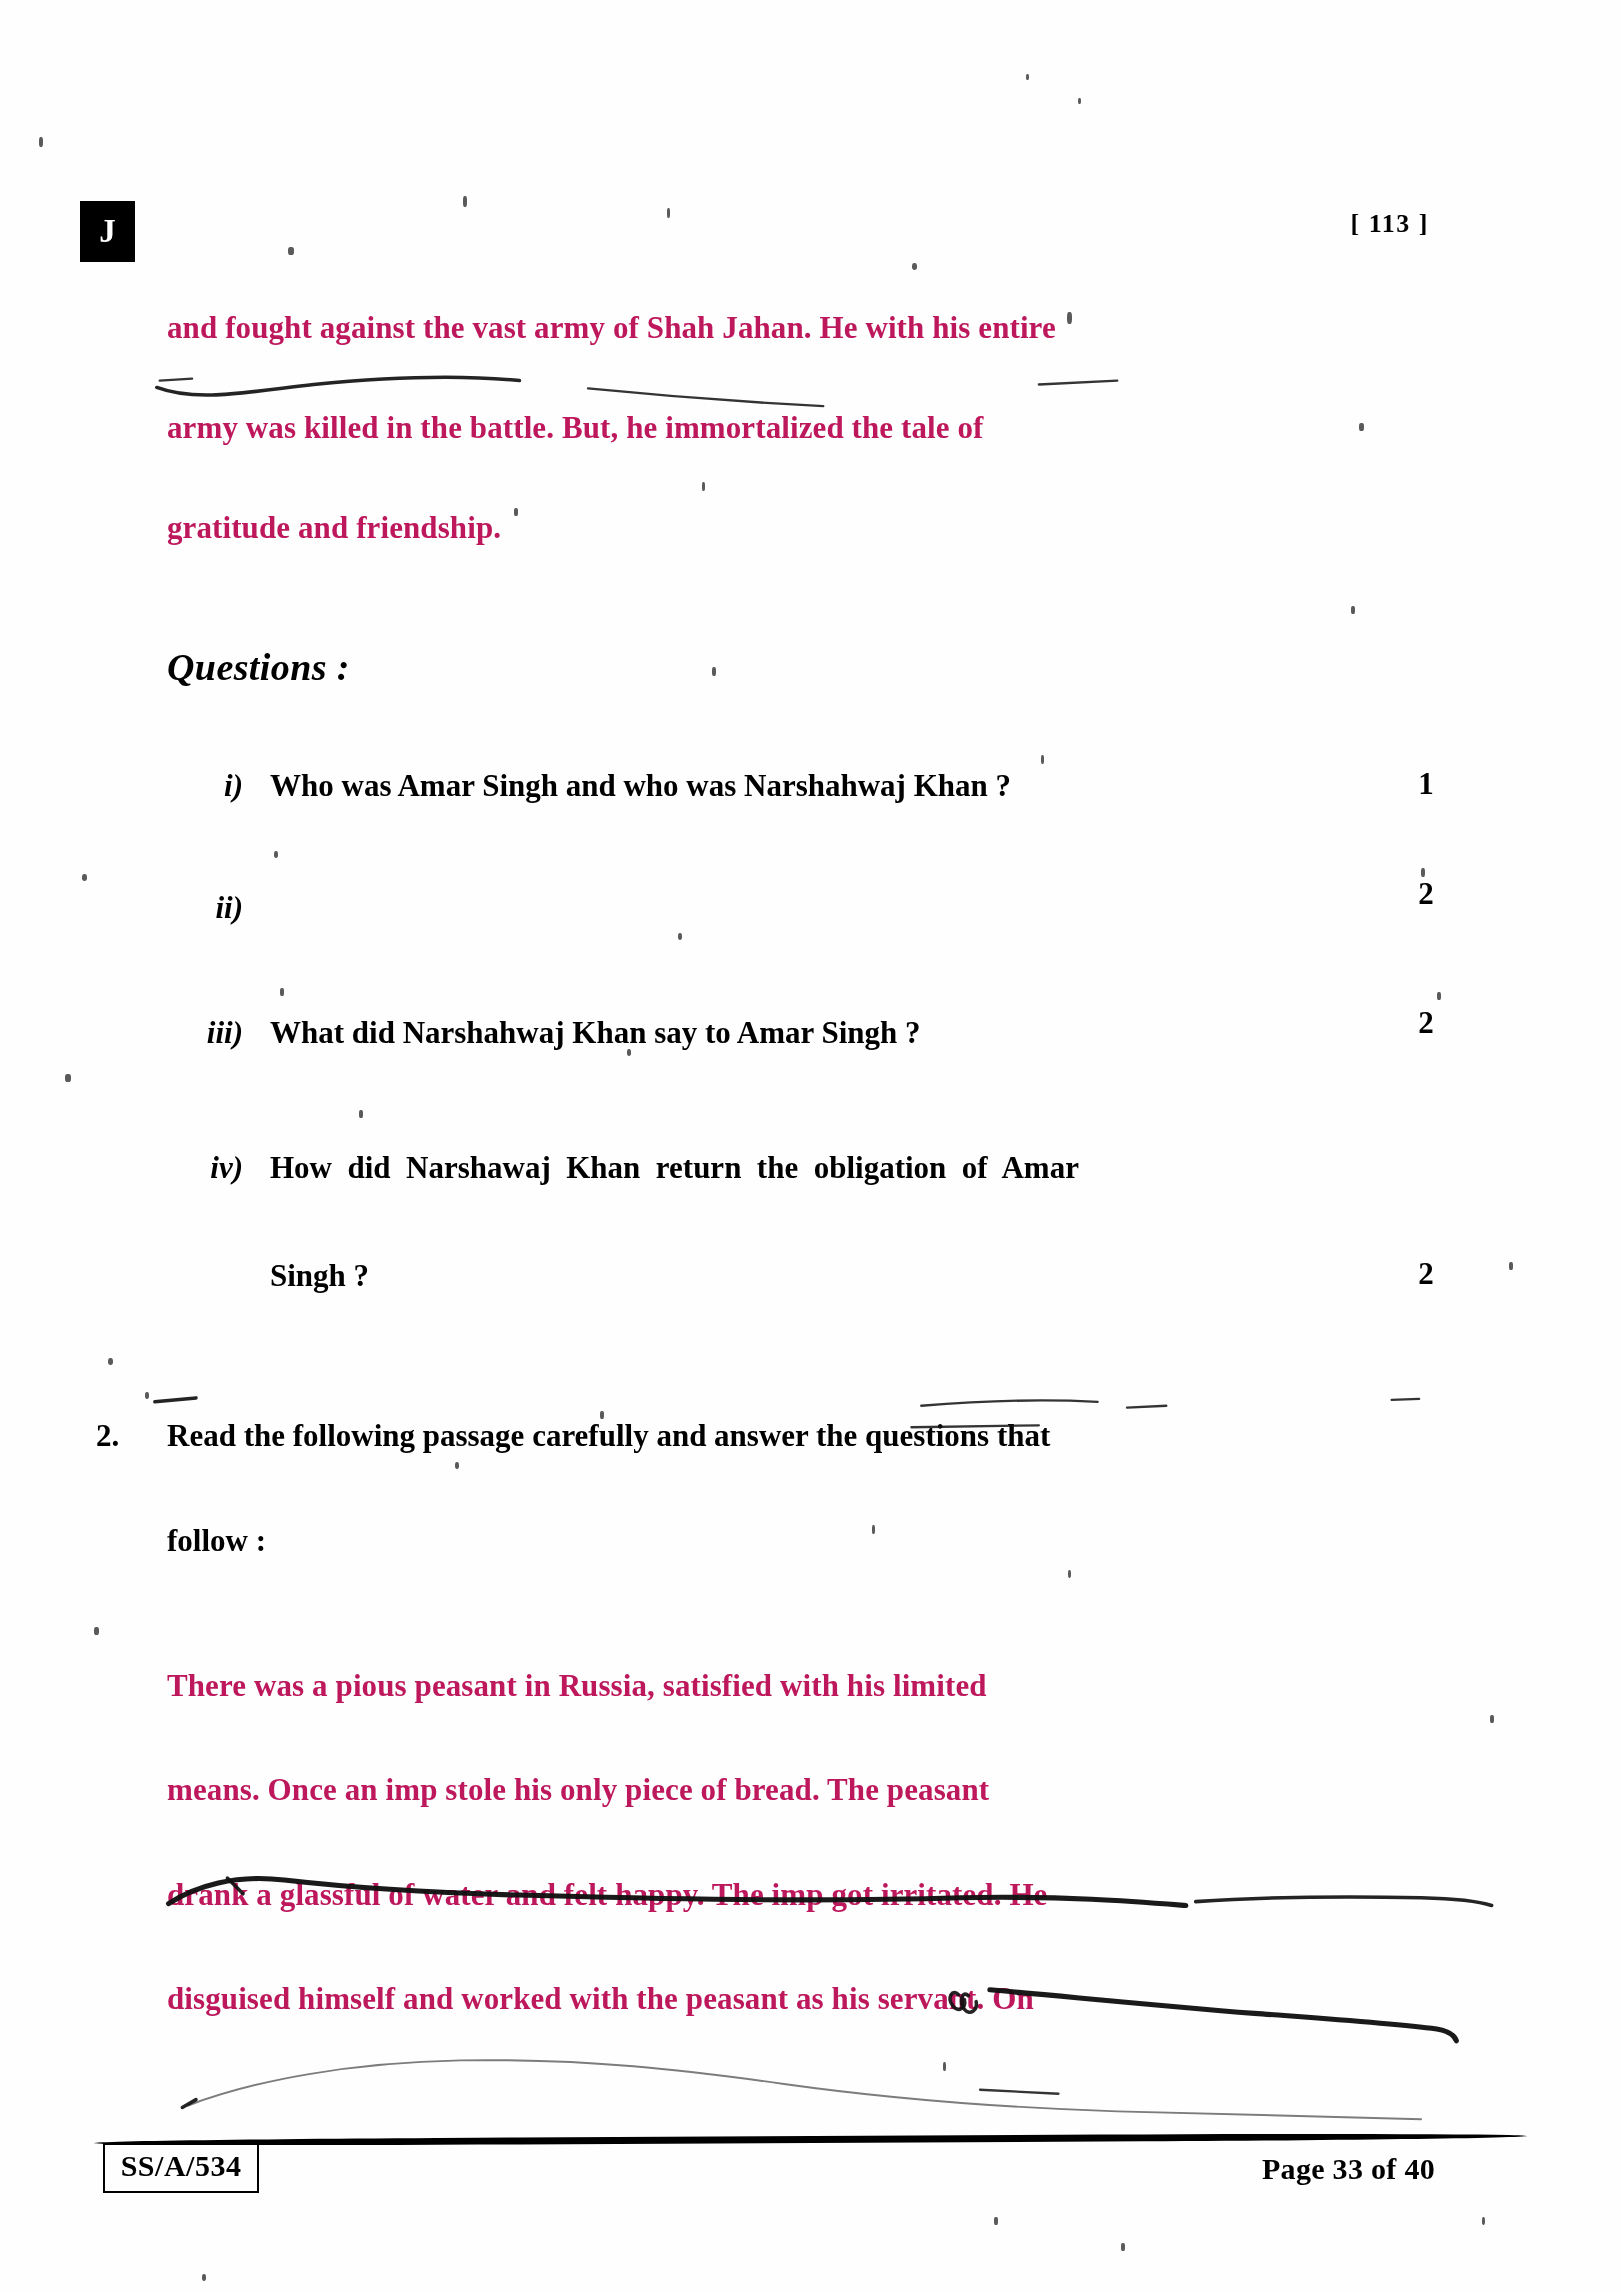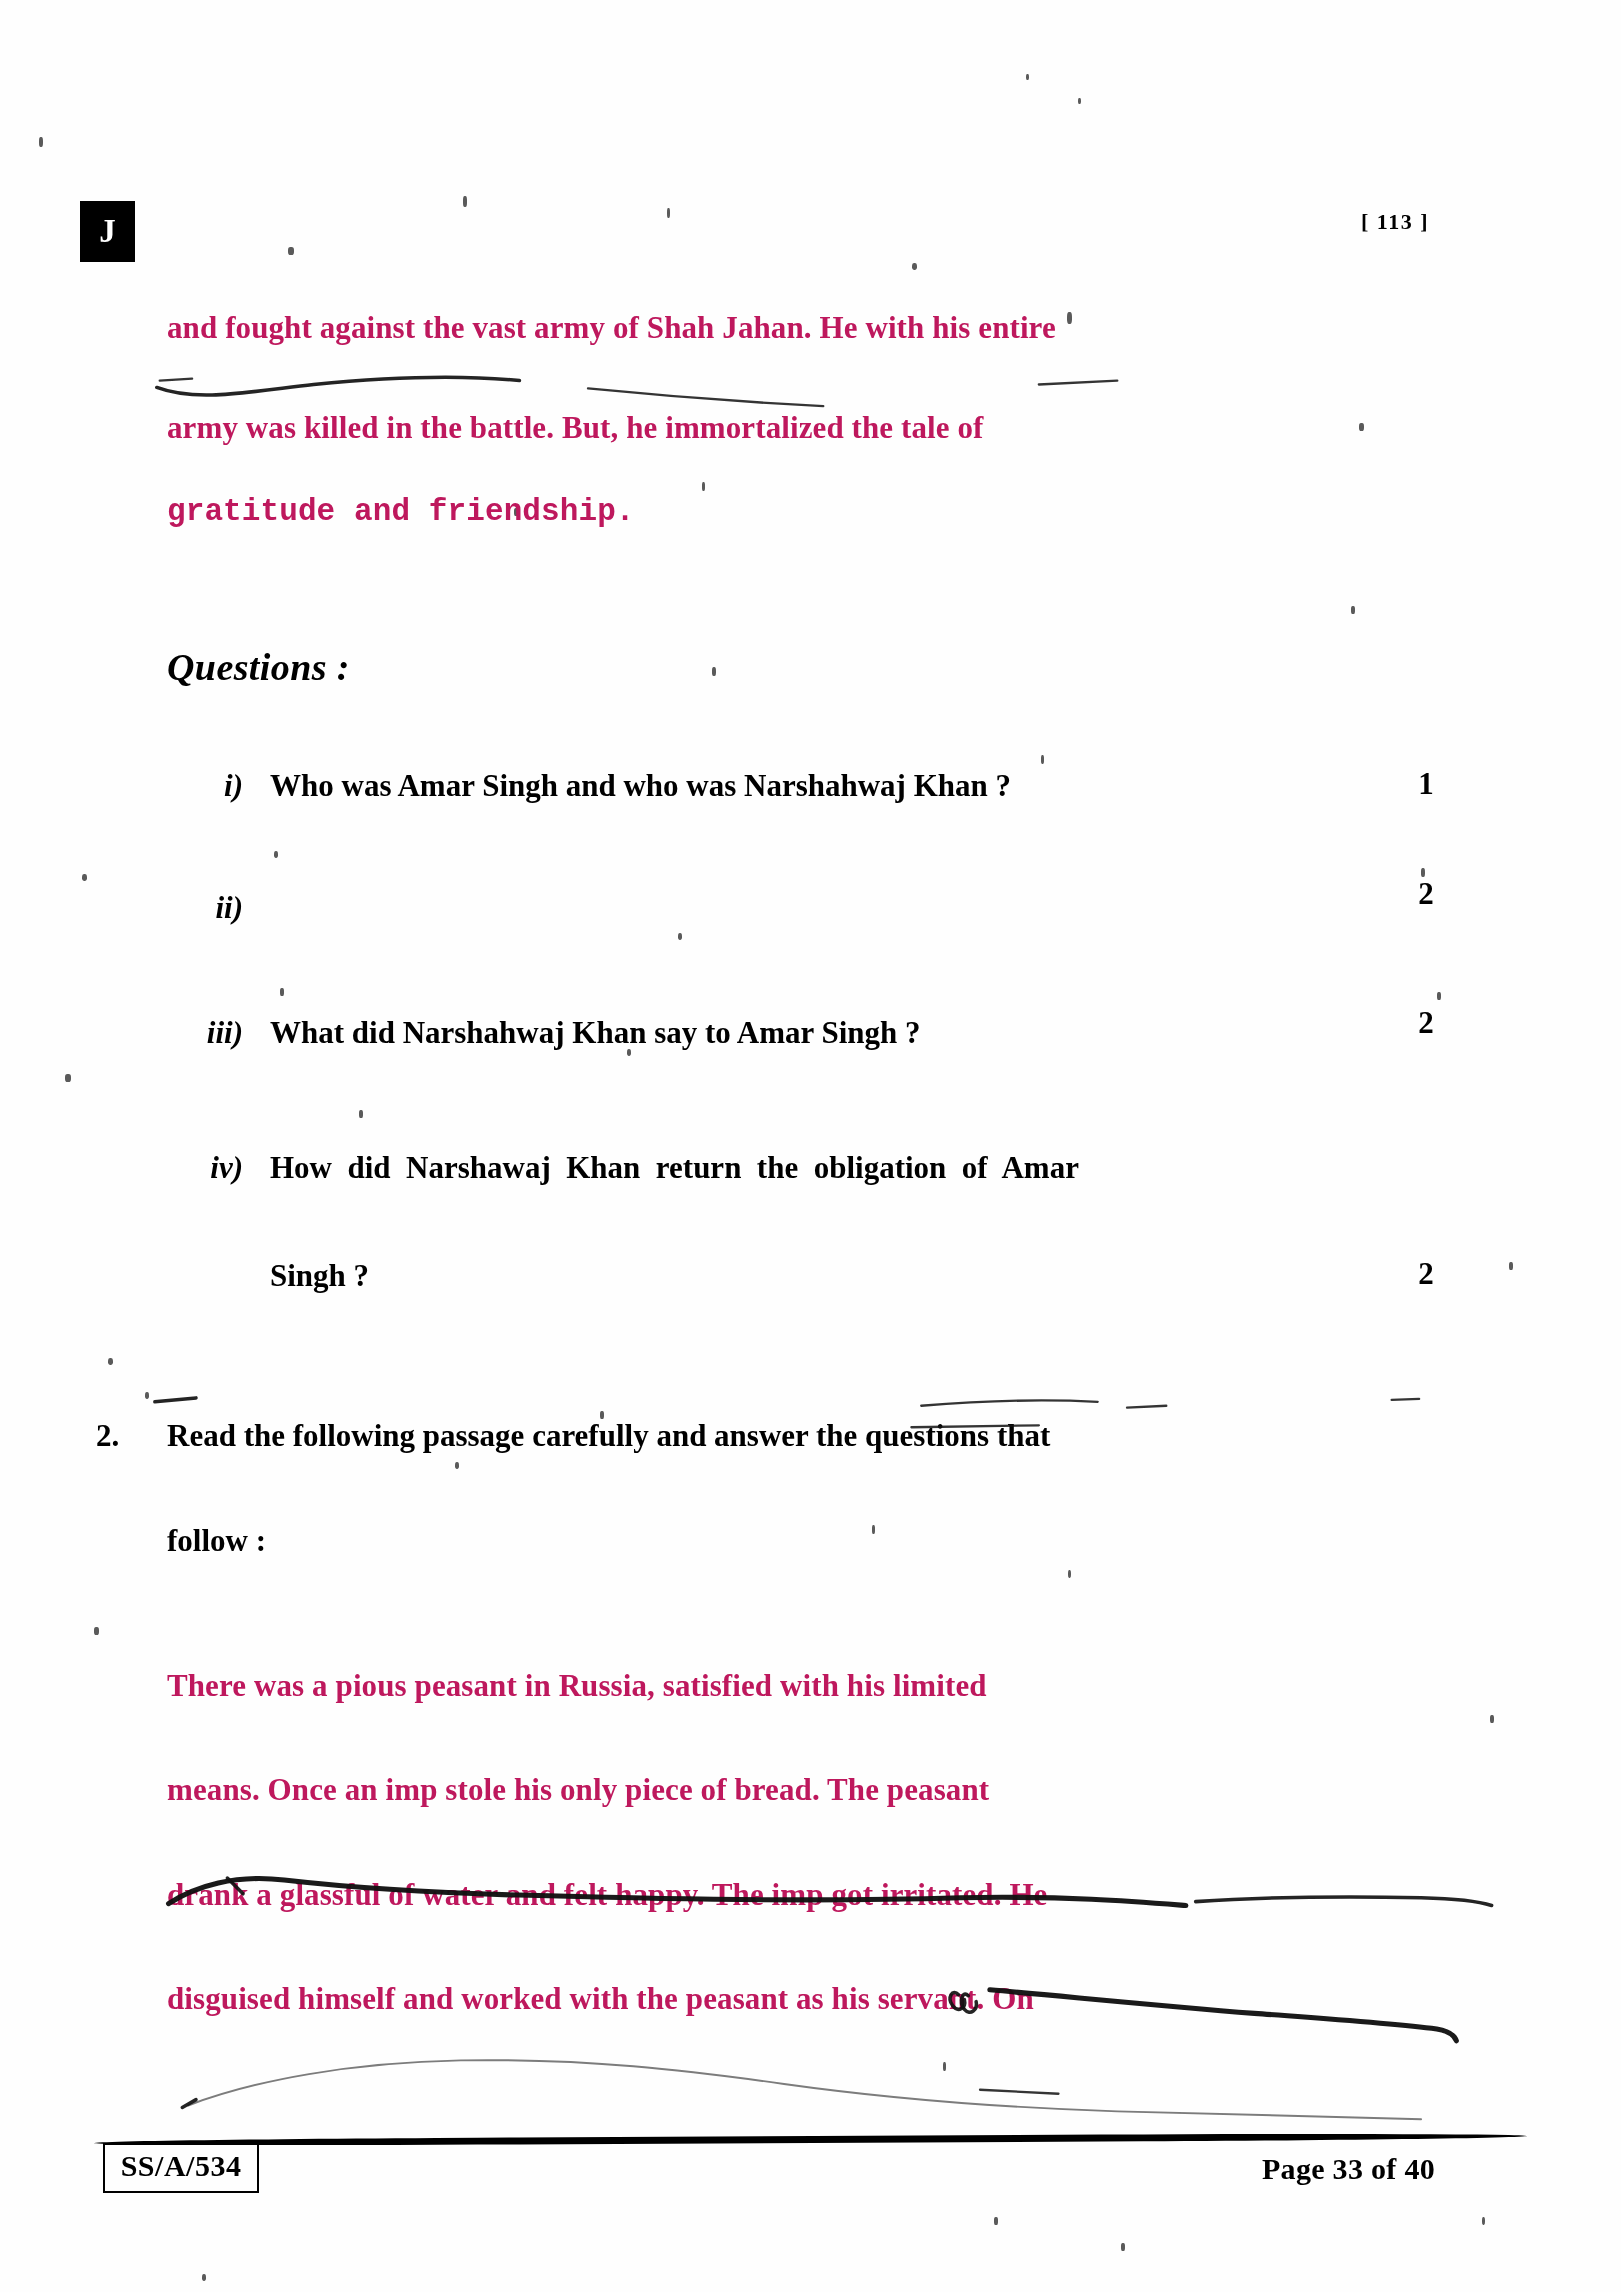--- a/index.html
+++ b/index.html
@@ -46,21 +46,21 @@
     font-family: "Liberation Serif", serif;
     font-weight: bold;
     font-size: 33px;
     line-height: 61px;
     text-align: center;
     letter-spacing: 0px;
   }
   #pageno {
     position: absolute;
     right: 192px; top: 7.8px;
-    font-size: 22px;
+    font-size: 26px;
     font-weight: 600;
     letter-spacing: 1.5px;
     white-space: pre;
   }
 
   
   #body {
     position: absolute;
     left: 167px;
     top: 312px;
@@ -236,21 +236,21 @@
 
   <div id="body">
 
     <div>
       <div class="line r just" style="top:0px;">
         <span>and fought against the vast army of Shah Jahan. He with his entire</span>
       </div>
       <div class="line r just" style="top:100px;align-items:center;">
         <span>army was killed in the battle. But, he immortalized the tale of</span>
       </div>
-      <div class="line r" style="top:184px;font-family:Liberation Mono, monospace;">
+      <div class="line r" style="top:200px;">
         <span>gratitude and friendship.</span>
       </div>
     </div>
 
     <div class="qlabel r" style="top:333px;">Questions :</div>
 
     <div class="qrow" style="top:456px; height:43px;">
       <div class="qnum">i)</div>
       <div class="qtext">Who was Amar Singh and who was Narshahwaj Khan ?</div>
       <div class="mark">1</div>

